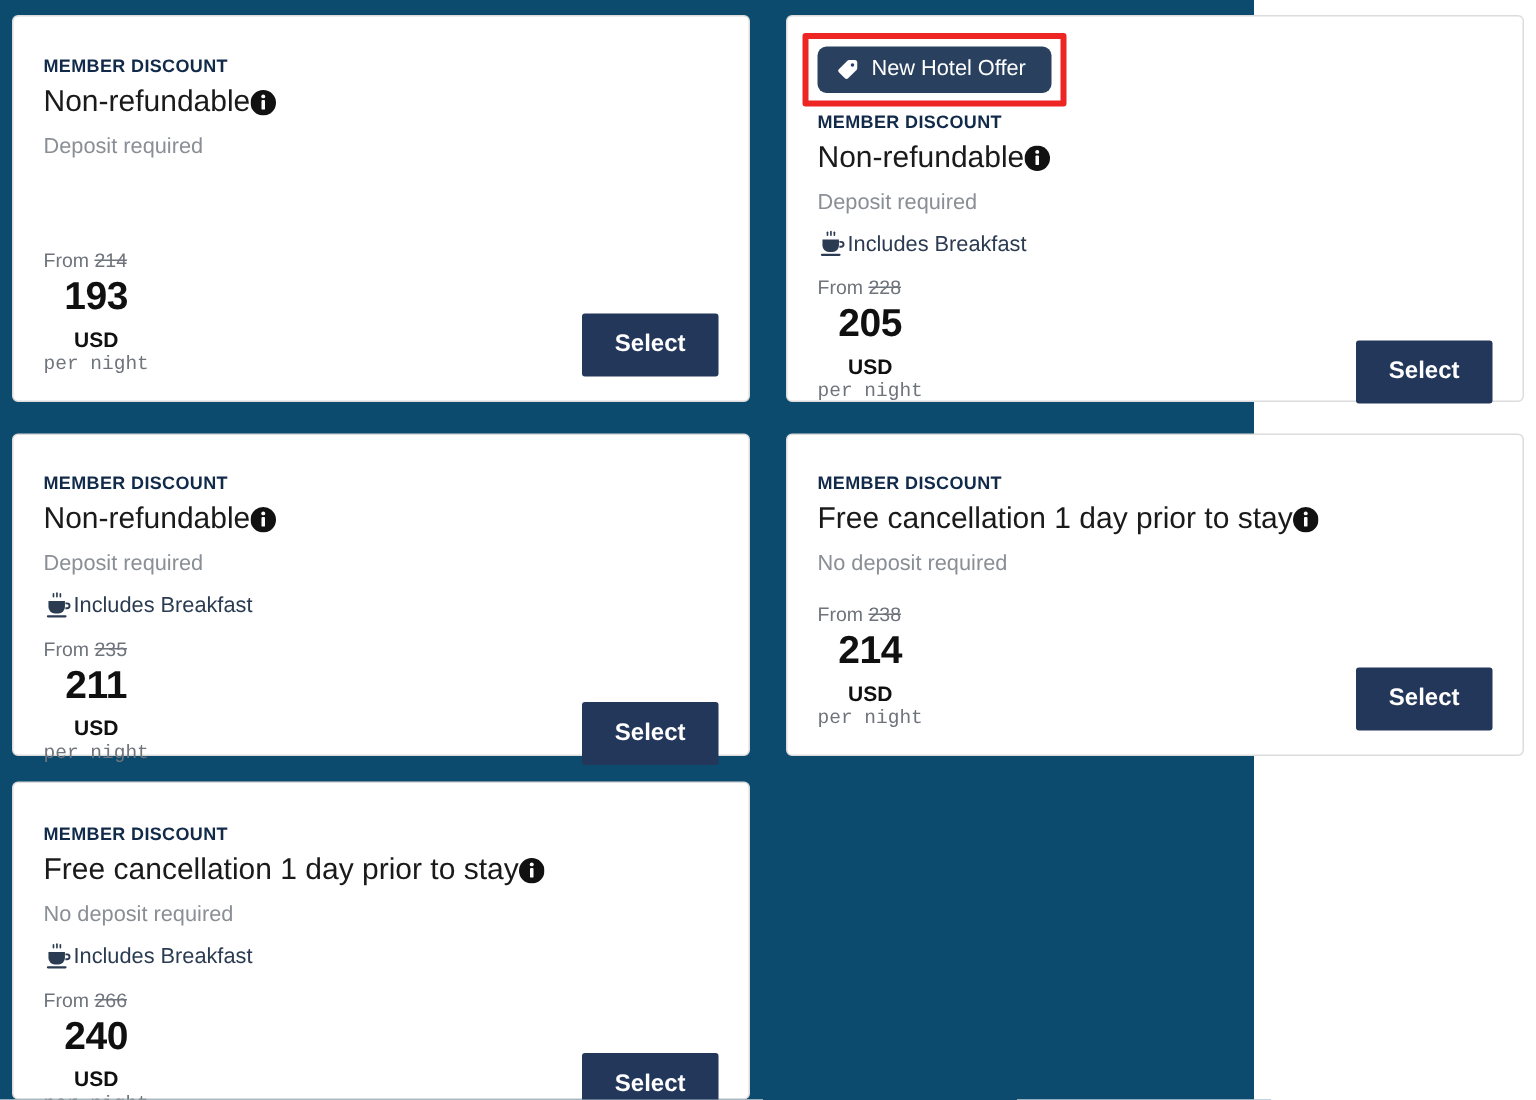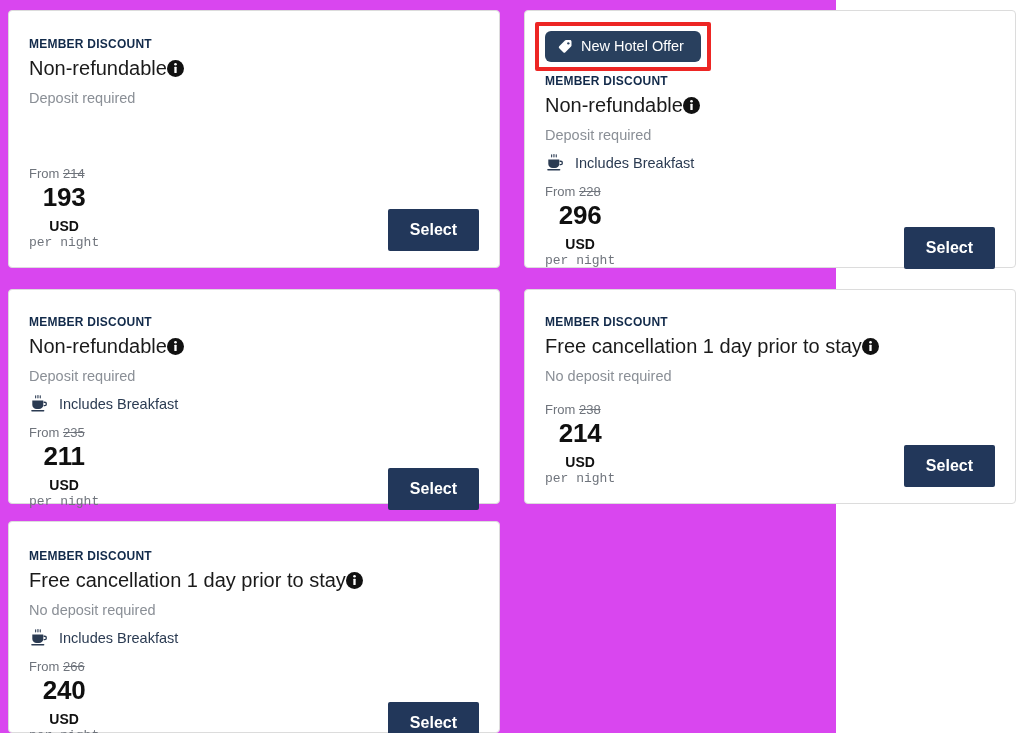--- a/index.html
+++ b/index.html
@@ -11,21 +11,21 @@
     width: 1024px;
     height: 733px;
     font-family: "Liberation Sans", sans-serif;
     -webkit-font-smoothing: antialiased;
   }
 
   #rate-grid {
     position: relative;
     width: 836px;
     height: 733px;
-    background: #d946ef;
+    background: #0c4a6e;
   }
 
   
   .rate-card {
     position: absolute;
     background: #ffffff;
     border: 1px solid #dcdcdc;
     border-radius: 4px;
     padding: 0;
     overflow: visible;
@@ -102,21 +102,21 @@
   .deposit-note {
     font-size: 14.5px;
     color: #8a8f96;
     line-height: 1.4;
     margin: 0 0 2px 0;
   }
 
   .amenity-row {
     display: flex;
     align-items: flex-end;
-    gap: 10px;
+    gap: 0;
     margin-top: 6px;
   }
   .coffee-icon { display: inline-flex; width: 20px; height: 20px; flex: 0 0 auto; }
   .amenity-label {
     font-size: 14.5px;
     color: #2b3b52;
     line-height: 1.4;
   }
 
   
@@ -264,21 +264,21 @@
         <span class="amenity-label">Includes Breakfast</span>
       </div>
 
       <div class="price-footer">
         <div class="price-block">
           <div class="from-line">
             <span>From</span>
             <span class="old-price">228</span>
           </div>
           <div class="amount-line">
-            <span class="amount">296</span>
+            <span class="amount">205</span>
             <span class="currency">USD</span>
           </div>
           <div class="per-night">per night</div>
         </div>
         <button class="select-button">Select</button>
       </div>
     </div>
   </div>
 
   <div class="rate-card" id="card-2">

